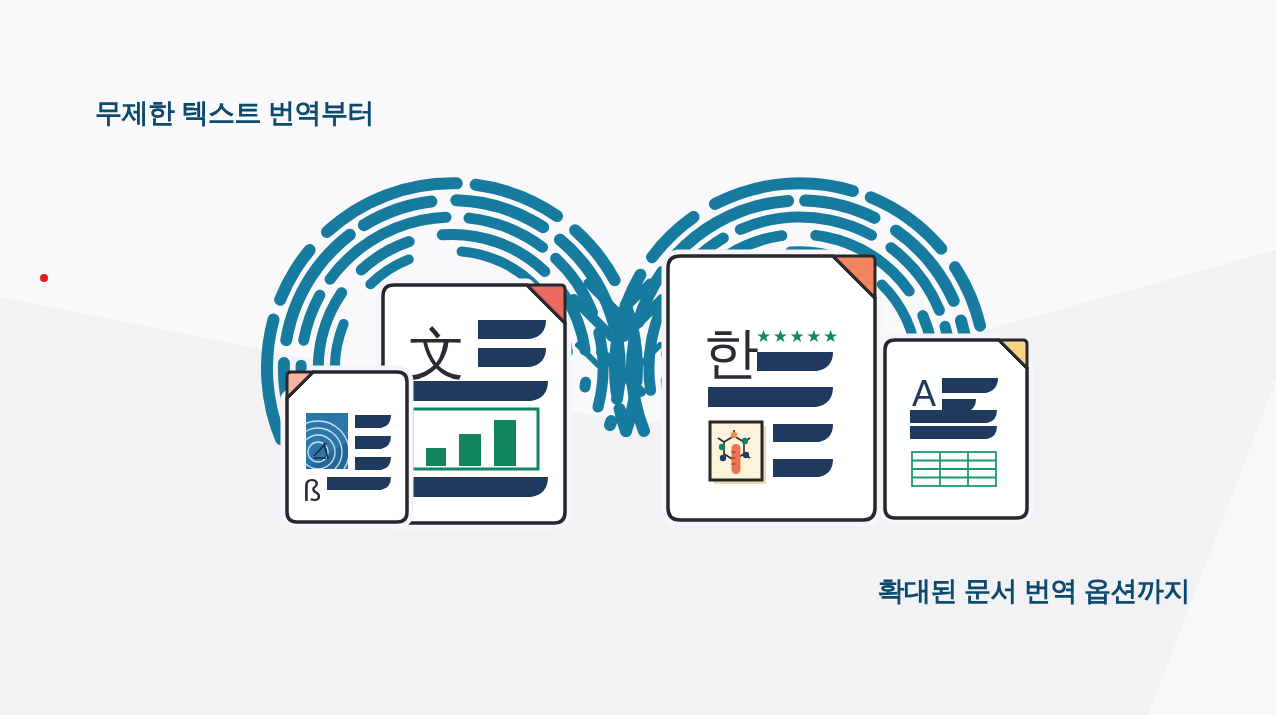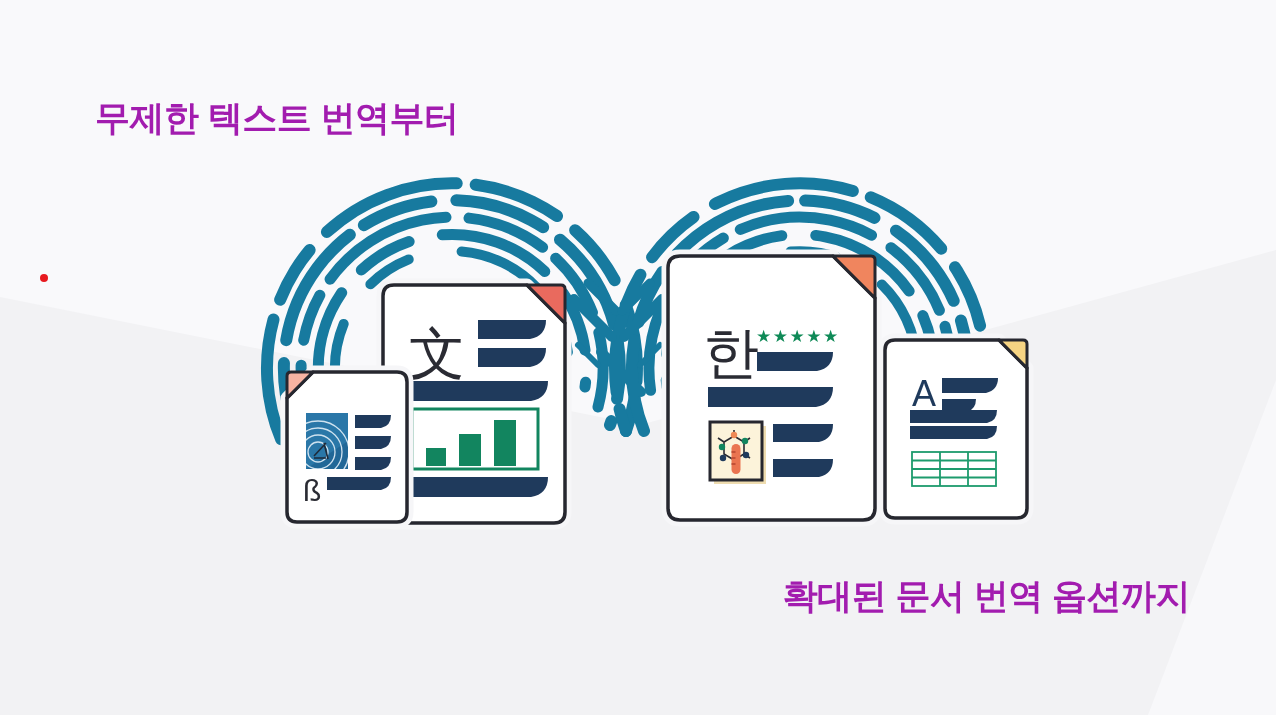--- a/index.html
+++ b/index.html
@@ -1,20 +1,20 @@
 <!DOCTYPE html>
 <html><head>
 <meta charset="utf-8">
 <style>
   html,body{margin:0;padding:0;}
   body{width:1276px;height:715px;overflow:hidden;background:#f2f2f4;
        font-family:"Liberation Sans","DejaVu Sans",sans-serif;}
   .stage{position:relative;width:1276px;height:715px;}
   .stage svg{position:absolute;left:0;top:0;}
-  .headline{position:absolute;font-weight:700;font-size:35px;color:#a21caf;
+  .headline{position:absolute;font-weight:700;font-size:27px;color:#0c4a6e;
             letter-spacing:-0.5px;white-space:nowrap;}
   .headline-top{left:95px;top:95px;}
   .headline-bottom{right:86px;top:573px;text-align:center;}
   .accent-dot{position:absolute;left:40px;top:274px;width:8px;height:8px;
               border-radius:50%;background:#e7191f;}
   .arc{fill:none;stroke:#177a9f;stroke-linecap:round;}
   .glow{fill:#ffffff;stroke:#f6f6f8;stroke-width:13;stroke-linejoin:round;}
   .page{fill:#ffffff;stroke:#26272f;stroke-width:3.5;stroke-linejoin:round;}
   .fold{stroke:#26272f;stroke-width:3;stroke-linejoin:round;}
   .bar{fill:#1f3a5c;}

